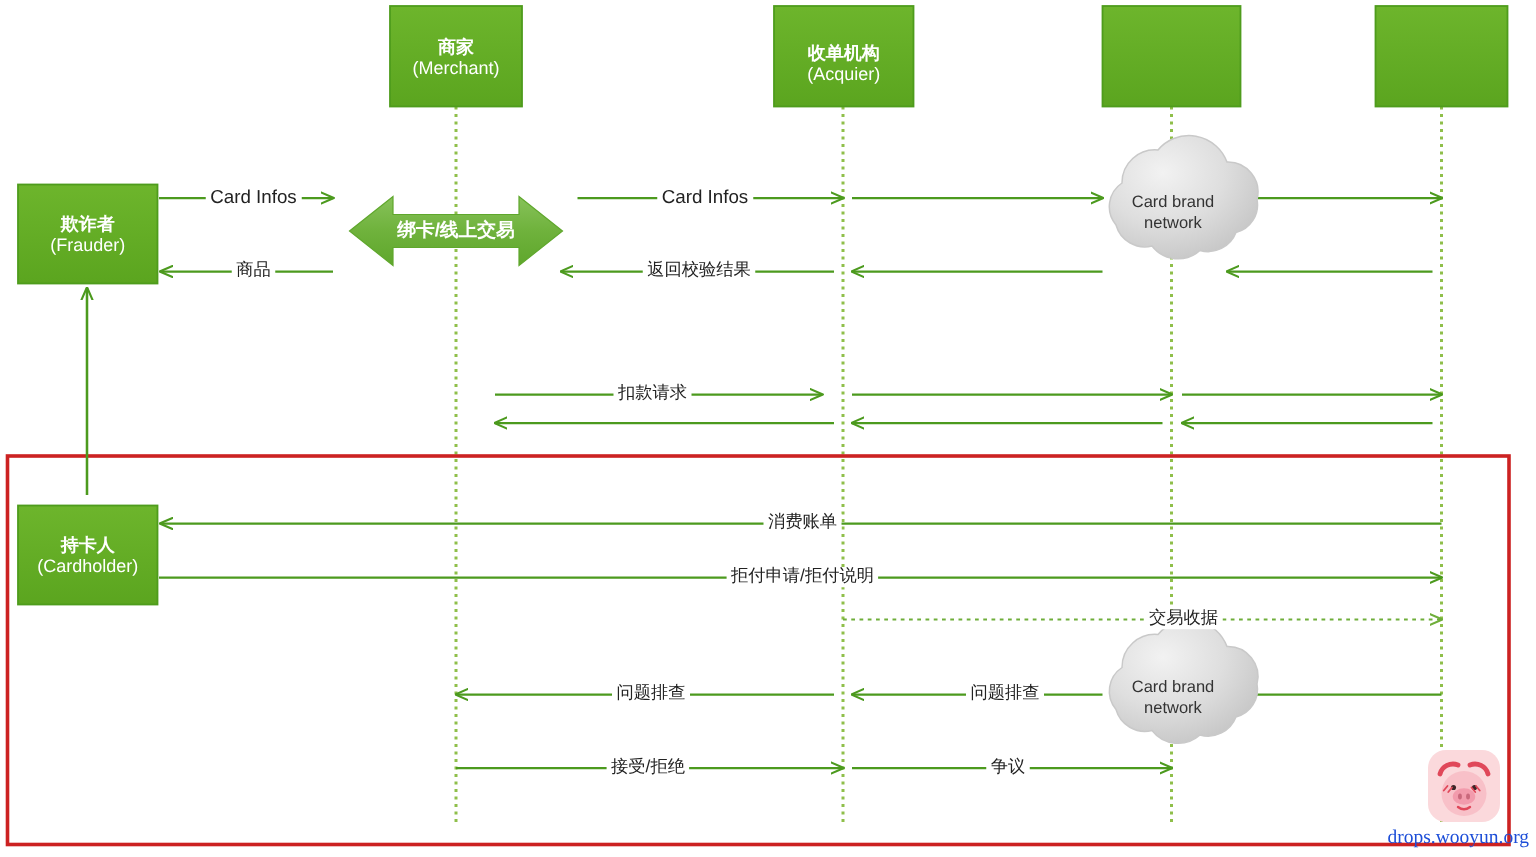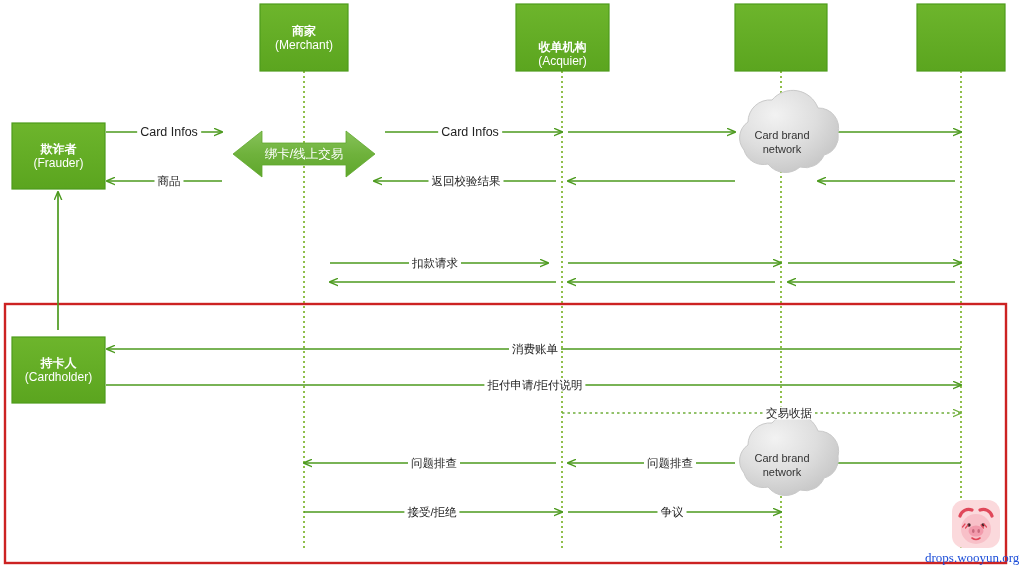--- a/index.html
+++ b/index.html
@@ -14,21 +14,21 @@
   }
   .node-label .en{font-weight:normal;}
   .msg{
     position:absolute;font-size:11.5px;color:#222;background:#ffffff;
     padding:0 3px;white-space:nowrap;transform:translate(-50%,-50%);
     line-height:13px;
   }
   .msg.cn{font-size:11.5px;}
   .msg.en{font-size:12.5px;}
   .bigarrow-label{
-    position:absolute;color:#ffffff;font-weight:normal;font-size:12.5px;
+    position:absolute;color:#ffffff;font-weight:bold;font-size:12.5px;
     white-space:nowrap;transform:translate(-50%,-50%);
   }
   .cloud-label{
     position:absolute;font-size:11px;color:#333;text-align:center;
     line-height:14px;white-space:nowrap;transform:translate(-50%,-50%);
   }
   .footer{
     position:absolute;font-family:"Liberation Serif","DejaVu Serif",serif;
     font-size:13px;color:#1d4ed8;white-space:nowrap;
   }
@@ -153,21 +153,21 @@
   </svg>
 
   <div class="node-label" style="left:12px;top:123px;width:93px;height:66px;">
     <span class="cn">欺诈者</span>
     <span class="en">(Frauder)</span>
   </div>
   <div class="node-label" style="left:260px;top:4px;width:88px;height:67px;">
     <span class="cn">商家</span>
     <span class="en">(Merchant)</span>
   </div>
-  <div class="node-label" style="left:516px;top:12px;width:93px;height:84px;">
+  <div class="node-label" style="left:516px;top:0;width:93px;height:84px;">
     <span class="cn">收单机构</span>
     <span class="en">(Acquier)</span>
   </div>
   <div class="node-label" style="left:12px;top:337px;width:93px;height:66px;">
     <span class="cn">持卡人</span>
     <span class="en">(Cardholder)</span>
   </div>
 
   <div class="bigarrow-label" style="left:304px;top:154px;">绑卡/线上交易</div>
 

